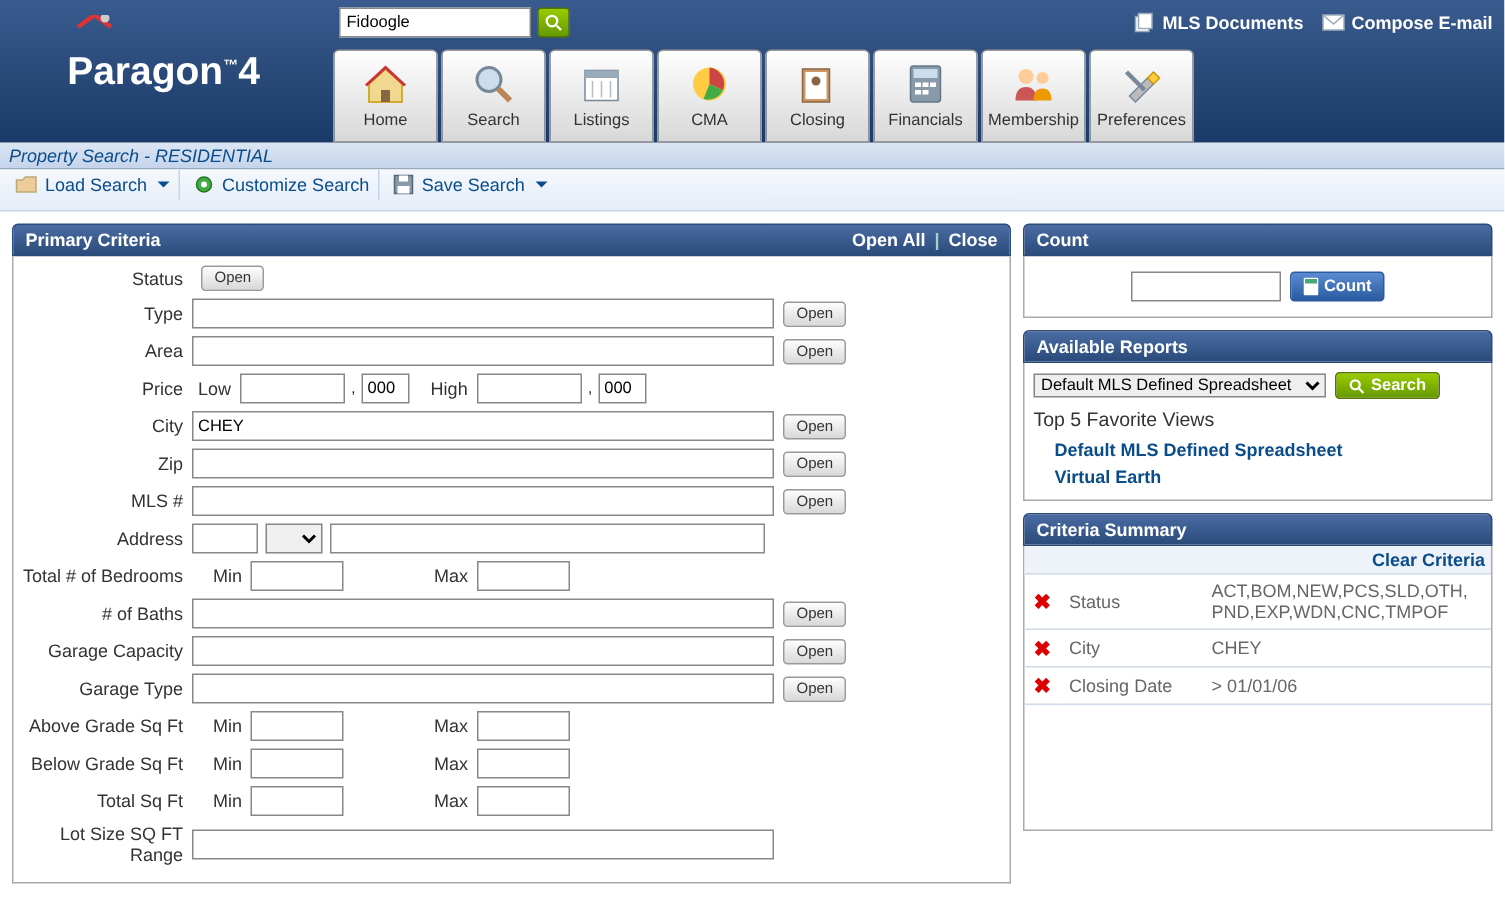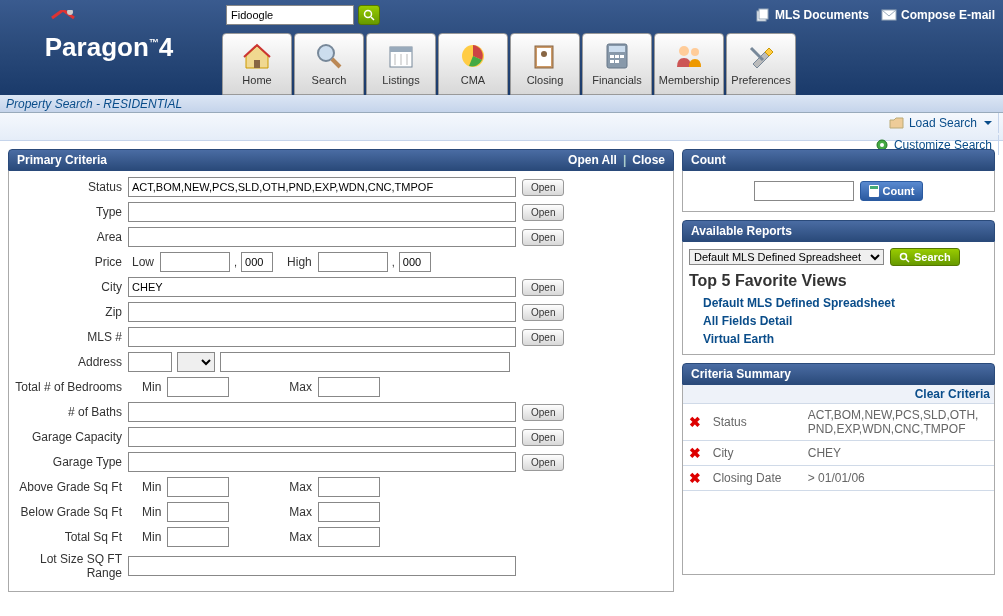--- a/index.html
+++ b/index.html
@@ -19,21 +19,21 @@
 .top-link { color: #fff; font-weight: bold; font-size: 12px; display: flex; align-items: center; gap: 4px; cursor: pointer; }
 .top-link-icon { width: 16px; height: 14px; }
 
 .toolbar-row { flex: 1; display: flex; align-items: flex-end; padding: 0 4px 0px 4px; }
 .nav-btn { width: 70px; height: 62px; background: linear-gradient(to bottom, #fefefe, #d8d8d8); border: 1px solid #999; border-radius: 4px 4px 0 0; margin-right: 2px; display: flex; flex-direction: column; align-items: center; justify-content: center; cursor: pointer; font-size: 11px; color: #333; gap: 2px; }
 .nav-btn .nb-icon { width: 32px; height: 32px; display: flex; align-items: center; justify-content: center; }
 .nav-btn .nb-label { padding-bottom: 3px; }
 
 .blue-strip { background: linear-gradient(to bottom, #dce6f4, #c5d4eb); border-bottom: 1px solid #9ab; height: 18px; padding: 0 6px; display: flex; align-items: center; color: #0a4d8a; font-style: italic; font-size: 12px; }
 
-.action-bar { background: linear-gradient(to bottom, #f5f8fd, #e5edf8); border-bottom: 1px solid #c5d4eb; height: 28px; display: flex; align-items: flex-end; padding: 0 4px; gap: 2px; flex-direction: column; }
+.action-bar { background: linear-gradient(to bottom, #f5f8fd, #e5edf8); border-bottom: 1px solid #c5d4eb; height: 28px; display: flex; align-items: flex-start; padding: 0 4px; gap: 2px; }
 .ab-item { display: flex; align-items: center; gap: 4px; padding: 2px 6px; color: #0a4d8a; cursor: pointer; font-size: 12px; border-right: 1px solid #c5d4eb; }
 .ab-item:last-child { border-right: none; }
 .ab-icon { width: 16px; height: 16px; }
 .ab-caret { width: 0; height: 0; border-left: 4px solid transparent; border-right: 4px solid transparent; border-top: 4px solid #0a4d8a; margin-left: 3px; }
 
 .content { display: flex; height: calc(616px - 95px - 18px - 28px); }
 .main-panel { width: 678px; overflow-y: scroll; padding: 8px 4px 8px 8px; }
 .side-panel { flex: 1; overflow-y: auto; padding: 8px 8px 8px 4px; }
 
 .panel { margin-bottom: 8px; }
@@ -52,21 +52,21 @@
 .criteria-row select { border: 1px solid #888; height: 20px; font-size: 11px; }
 
 .sub-lbl { margin: 0 6px 0 14px; font-size: 12px; color: #333; }
 
 .count-body { display: flex; gap: 6px; align-items: center; justify-content: center; padding: 10px 6px; }
 .count-btn { background: linear-gradient(to bottom, #5a8ad0, #2a5aa0); color: #fff; border: 1px solid #2a5aa0; border-radius: 3px; padding: 3px 8px; font-size: 11px; cursor: pointer; display: flex; align-items: center; gap: 4px; font-weight: bold; }
 
 .reports-body select { width: 195px; border: 1px solid #888; font-size: 11px; }
 .search-btn { background: linear-gradient(to bottom, #9c0, #690); color: #fff; border: 1px solid #570; border-radius: 3px; padding: 2px 8px; font-size: 11px; cursor: pointer; font-weight: bold; display: flex; align-items: center; gap: 4px; }
 .reports-row1 { display: flex; gap: 6px; align-items: center; margin-bottom: 6px; }
-.fav-heading { font-weight: bold; font-size: 16px; margin: 2px 0 4px 0; }
+.fav-heading { font-weight: normal; font-size: 13px; margin: 2px 0 4px 0; }
 .fav-link { color: #0a4d8a; font-weight: bold; cursor: pointer; padding: 2px 0 2px 14px; font-size: 12px; }
 
 .clear-link { text-align: right; color: #0a4d8a; font-weight: bold; cursor: pointer; padding: 2px 4px; background: #eef2f9; border-bottom: 1px solid #d0dae8; font-size: 12px; }
 .summary-table { width: 100%; border-collapse: collapse; }
 .summary-table td { border-bottom: 1px solid #d0dae8; padding: 4px 6px; font-size: 12px; color: #666; vertical-align: middle; }
 .summary-table td:first-child { width: 18px; text-align: center; }
 .summary-table td:nth-child(2) { width: 95px; color: #666; }
 .rm-x { color: #d00; font-weight: bold; cursor: pointer; font-size: 14px; }
 
 .small-in { width: 62px; }
@@ -243,21 +243,20 @@
         <span>Primary Criteria</span>
         <span class="spacer"></span>
         <span class="hdr-link">Open All</span>
         <span class="sep">|</span>
         <span class="hdr-link">Close</span>
       </div>
       <div class="panel-body">
 
         <div class="criteria-row">
             <span class="lbl">Status</span>
-            <input type="text" class="main-input" value="ACT,BOM,NEW,PCS,SLD,OTH,PND,EXP,WDN,CNC,TMPOF" style="">
             <button class="open-btn">Open</button>
           </div>
 
         <div class="criteria-row">
             <span class="lbl">Type</span>
             <input type="text" class="main-input" style="">
             <button class="open-btn">Open</button>
           </div>
 
         <div class="criteria-row">
@@ -390,21 +389,20 @@
           <button class="search-btn">
             <svg width="11" height="11">
                 <circle cx="4.5" cy="4.5" r="3" stroke="#fff" stroke-width="1.5" fill="none"></circle>
                 <line x1="7" y1="7" x2="10" y2="10" stroke="#fff" stroke-width="1.5"></line>
               </svg>
             <span>Search</span>
           </button>
         </div>
         <div class="fav-heading">Top 5 Favorite Views</div>
         <div class="fav-link">Default MLS Defined Spreadsheet</div>
-        <div class="fav-link">All Fields Detail</div>
         <div class="fav-link">Virtual Earth</div>
       </div>
     </div>
 
     <div class="panel">
       <div class="panel-header">
           <span>Criteria Summary</span>
         </div>
       <div class="panel-body" style="padding:0;min-height:190px">
         <div class="clear-link">Clear Criteria</div>

